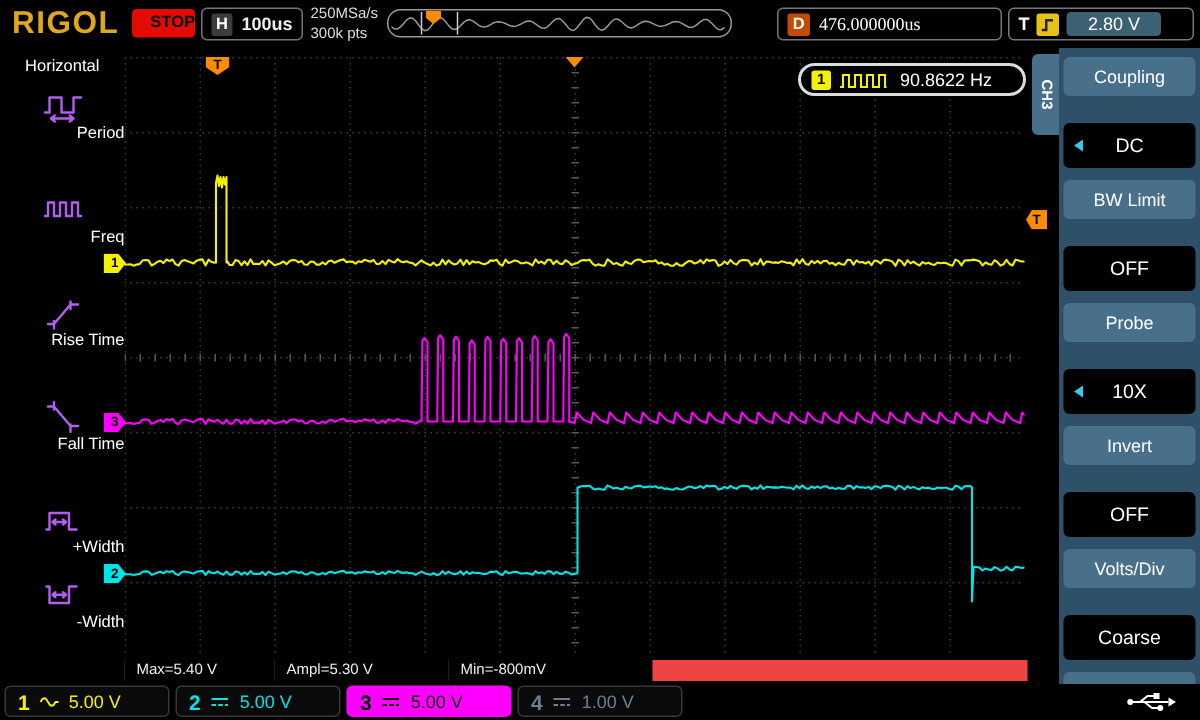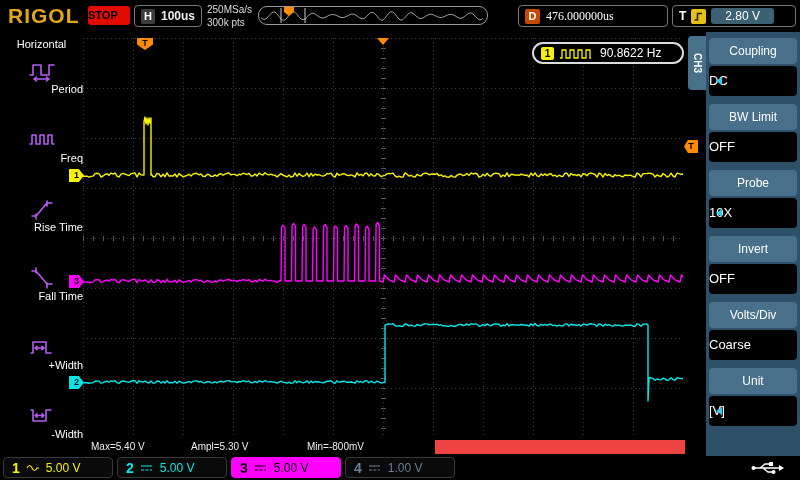--- a/index.html
+++ b/index.html
@@ -2,21 +2,21 @@
 <html><head>
 <meta charset="utf-8">
 <style>
 *{margin:0;padding:0;box-sizing:border-box}
 html,body{width:800px;height:480px;background:#000;overflow:hidden}
 body{font-family:"Liberation Sans",sans-serif;position:relative;color:#fff}
 
 
 .topbar{position:absolute;left:0;top:0;width:800px;height:32px;background:#000;z-index:5}
 .logo{position:absolute;left:8px;top:4px;font-size:21px;font-weight:bold;letter-spacing:1px;color:#e0a61c}
-.stop{position:absolute;left:88px;top:6px;width:42px;height:19px;background:#e30b00;border-radius:3px;color:#000;font-size:11px;font-weight:bold;text-align:left;line-height:19px}
+.stop{position:absolute;left:88px;top:6px;width:42px;height:19px;background:#e30b00;border-radius:3px;color:#000;font-size:11px;font-weight:bold;text-align:right;line-height:19px}
 .hbox{position:absolute;left:134px;top:5px;width:68px;height:22px;border:1px solid #777;border-radius:4px;display:flex;align-items:center;gap:6px;padding:0 6px;background:#000}
 .hlabel{background:#3c3c3c;color:#fff;font-weight:bold;font-size:11px;width:14px;height:15px;line-height:15px;text-align:center;border-radius:2px}
 .hval{font-size:12px;color:#eee;font-weight:bold}
 .rate{position:absolute;left:207px;top:3px;font-size:10px;line-height:13px;color:#ddd}
 .membar{position:absolute;left:258px;top:6px;width:230px;height:19px;border:1px solid #999;border-radius:9px;overflow:hidden;background:#000}
 .memtrig{position:absolute;left:284px;top:7px;width:10px;height:9px;background:#ff8c00;clip-path:polygon(0 0,100% 0,100% 55%,50% 100%,0 55%);z-index:6}
 .dbox{position:absolute;left:518px;top:5px;width:150px;height:22px;border:1px solid #777;border-radius:4px;display:flex;align-items:center;gap:6px;padding:0 6px;background:#000}
 .dtag{background:#c44a00;color:#fff;font-weight:bold;font-size:11px;width:15px;height:15px;line-height:15px;text-align:center;border-radius:2px}
 .dval{font-family:Liberation Serif, serif;font-size:12px;color:#fff}
 .tbox{position:absolute;left:672px;top:5px;width:124px;height:22px;border:1px solid #777;border-radius:4px;display:flex;align-items:center;gap:5px;padding:0 6px;background:#000}
@@ -43,21 +43,21 @@
 
 
 .measurebar{position:absolute;left:83px;top:440px;width:602px;height:14px;background:#ef4444;display:flex;gap:0}
 .mbox{background:#000;color:#eee;font-size:10px;line-height:14px;padding:0 8px}
 .mbox.m0{width:100px}.mbox.m1{width:116px}.mbox.m2{width:136px}
 
 
 .menu{position:absolute;left:706px;top:32px;width:94px;height:424px;background:#2e5068;padding-top:6px}
 .mitem{margin:0 3px 8px 3px}
 .mheader{height:26px;background:#48708a;border-radius:4px;color:#fff;font-size:12px;font-weight:normal;text-align:center;line-height:26px}
-.mvalue{height:30px;background:#000;border-radius:4px;color:#fff;font-size:13px;line-height:30px;margin-top:2px;position:relative}
+.mvalue{height:30px;background:#000;border-radius:4px;color:#fff;font-size:13px;text-align:center;line-height:30px;margin-top:18px;position:relative}
 .mvalue.has-arrow::before{content:"";position:absolute;left:7px;top:11px;border-top:4px solid transparent;border-bottom:4px solid transparent;border-right:6px solid #38c8f0}
 .chtab{position:absolute;left:688px;top:36px;width:18px;height:54px;background:#48708a;border-radius:4px 0 0 4px;color:#fff;font-size:10px;font-weight:bold;writing-mode:vertical-rl;display:flex;align-items:center;justify-content:center}
 
 
 .bottombar{position:absolute;left:0;top:456px;width:800px;height:24px;background:#000}
 .chstat{position:absolute;top:1px;width:110px;height:21px;border:1px solid #383838;border-radius:4px;background:#0a0a0a;display:flex;align-items:center;gap:6px;padding:0 8px;cursor:pointer}
 .chstat.c0{left:3px}.chstat.c1{left:117px}.chstat.c2{left:231px}.chstat.c3{left:345px}
 .chstat .chnum{font-size:14px;font-weight:bold;color:var(--ch)}
 .chstat .chval{font-size:12px;color:var(--ch)}
 .chstat .coup path{stroke:var(--ch);fill:none;stroke-width:1.2}
@@ -130,21 +130,21 @@
         <path d="M3,4 h4 l11,13 h5 M7,6 v-5 M18,21 v-5"></path>
       </svg>
     <div class="slabel">Fall Time</div>
   </div>
   <div class="sideitem" style="top:302px">
     <svg class="sicon" width="26" height="22" viewBox="0 0 26 22">
         <path d="M2,17 h2 v-11 h13 v11 h5 M6,12 h9 M6,12 l2,-1.7 M6,12 l2,1.7 M15,12 l-2,-1.7 M15,12 l-2,1.7"></path>
       </svg>
     <div class="slabel">+Width</div>
   </div>
-  <div class="sideitem" style="top:371px">
+  <div class="sideitem" style="top:352px">
     <svg class="sicon" width="26" height="22" viewBox="0 0 26 22">
         <path d="M2,5 h2 v11 h13 v-11 h5 M6,10.5 h9 M6,10.5 l2,-1.7 M6,10.5 l2,1.7 M15,10.5 l-2,-1.7 M15,10.5 l-2,1.7"></path>
       </svg>
     <div class="slabel">-Width</div>
   </div>
 </div>
 
 <svg id="plot" width="600" height="400" viewBox="0 0 600 400">
     <g>
       <line x1="0.5" y1="0" x2="0.5" y2="400" stroke="#3a3d42" stroke-width="1" stroke-dasharray="1,3"></line>

